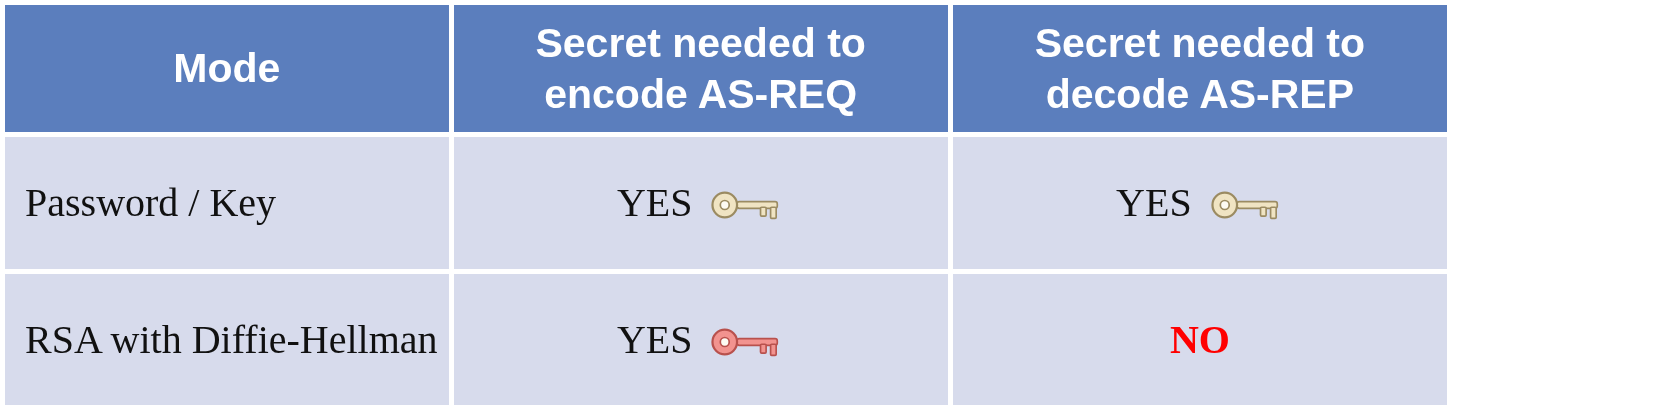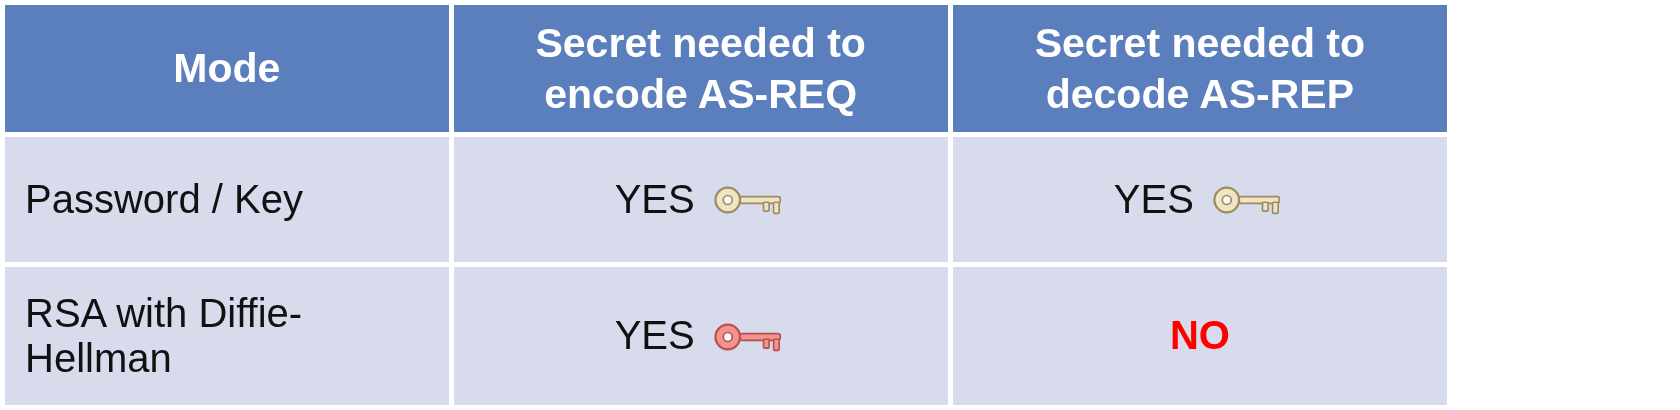--- a/index.html
+++ b/index.html
@@ -30,21 +30,21 @@
     vertical-align: middle;
     line-height: 1.22;
     height: 132px;
   }
   .tbl td {
     font-size: 40px;
     color: var(--body-text, #111111);
     vertical-align: middle;
     height: 88px;
   }
-  tr.band-dark td  { background: var(--row-band-dark, #d7dbec); }
+  tr.band-dark td  { background: var(--row-band-dark, #d7dbec); font-family: Liberation Serif, serif; }
   tr.band-light td { background: var(--row-band-light, #e9ebf5); }
   td.mode-cell { text-align: left; padding-left: 20px; }
   td.val-cell  { text-align: center; }
   .key-icon {
     width: 76px;
     height: 38px;
     vertical-align: middle;
     margin-left: 16px;
     margin-top: -4px;
   }

